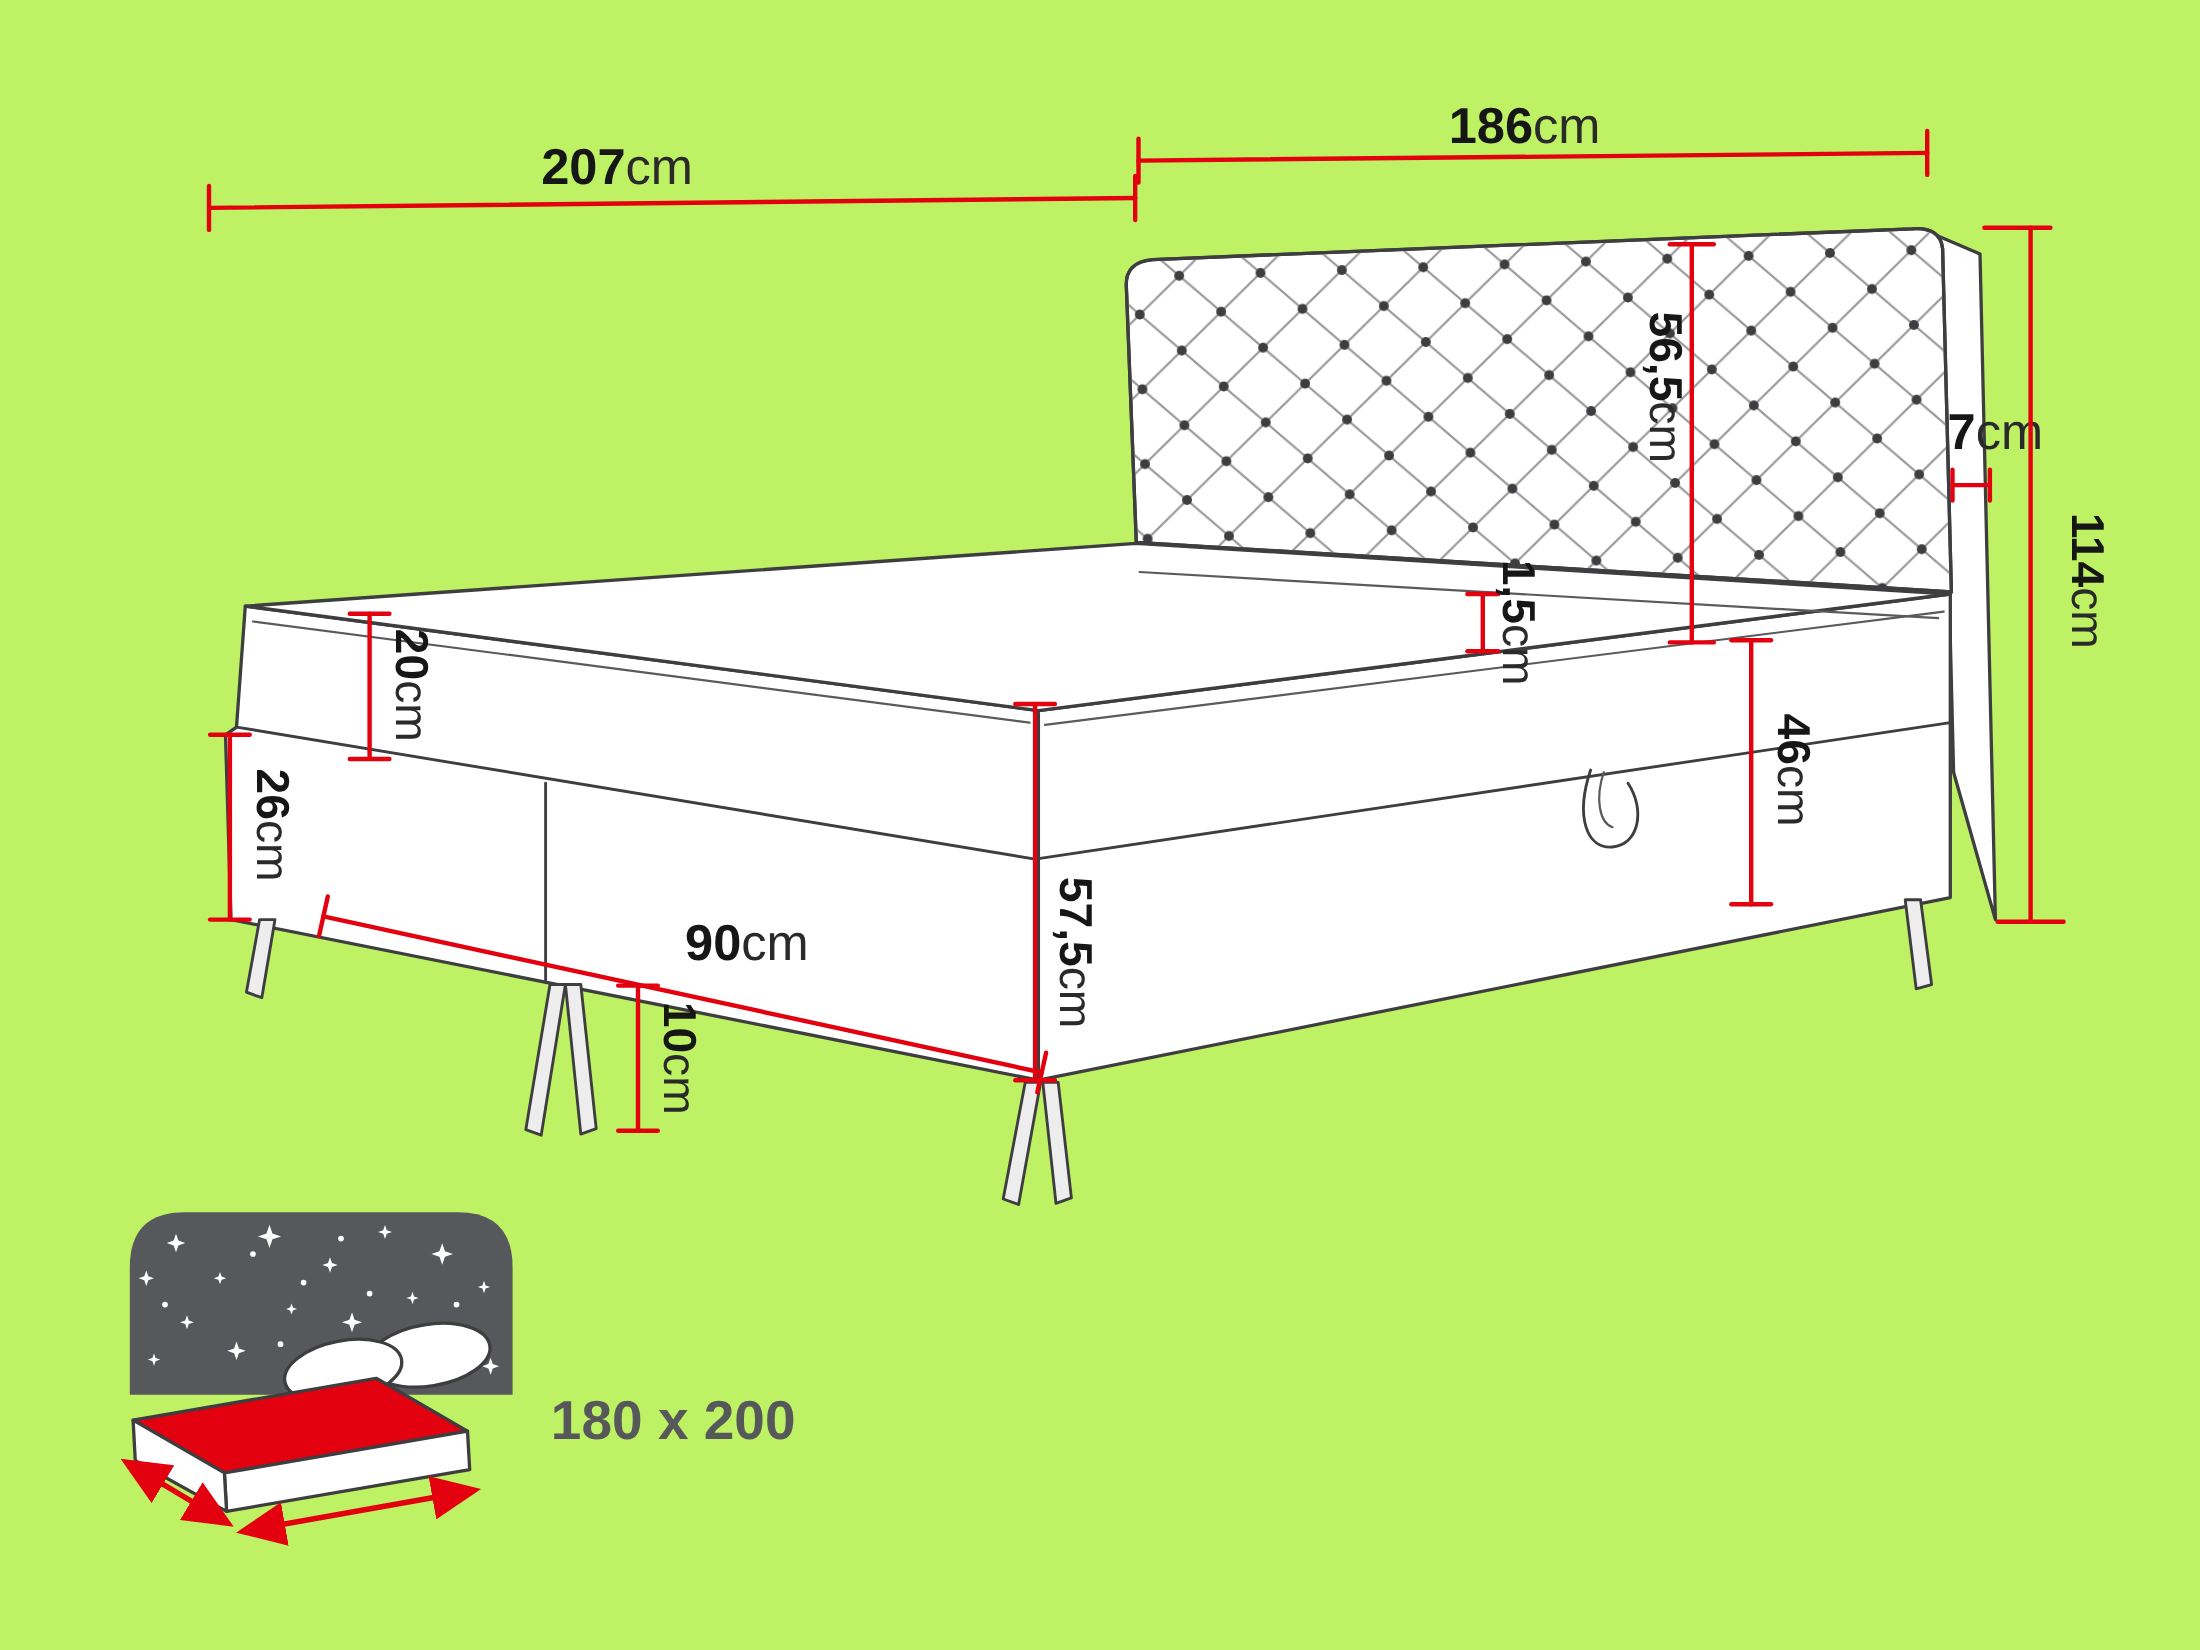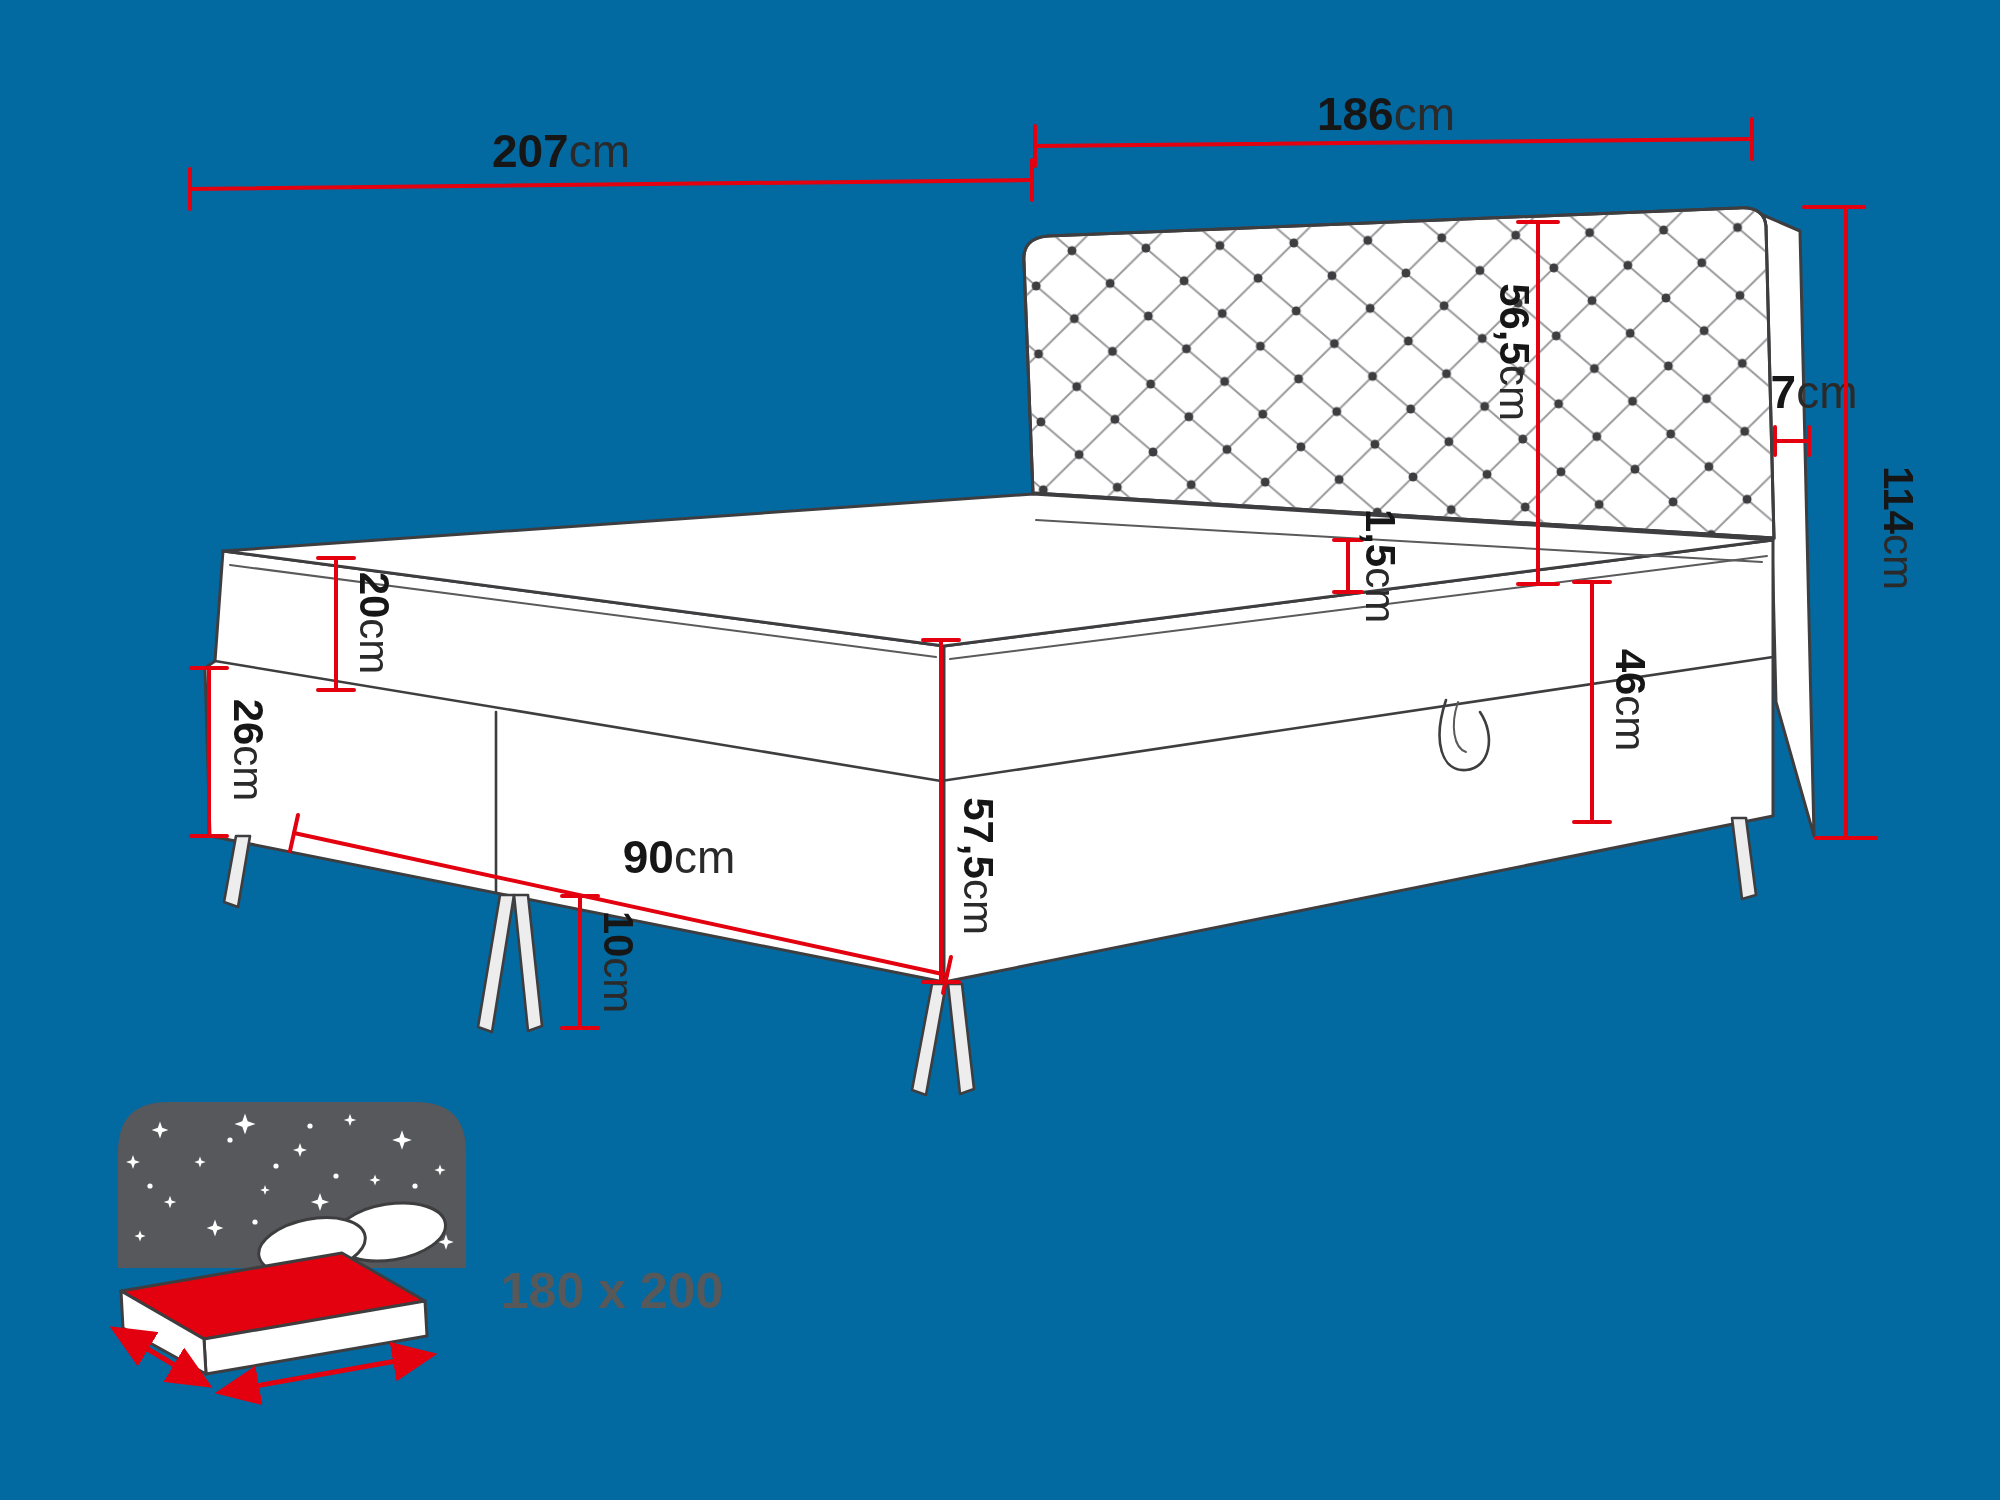--- a/index.html
+++ b/index.html
@@ -1,16 +1,16 @@
 <!DOCTYPE html>
 <html><head>
 <meta charset="utf-8">
 <style>
   html,body{margin:0;padding:0;background:#ffffff;}
-  .stage{position:relative;width:2000px;height:1500px;background:#0369a1;overflow:hidden;}
+  .stage{position:relative;width:2000px;height:1500px;background:#bef264;overflow:hidden;}
   svg{display:block;}
   text{font-family:"Liberation Sans",sans-serif;fill:#161616;}
   .outline{fill:#ffffff;stroke:#3e3e40;stroke-width:3;stroke-linejoin:round;stroke-linecap:round;}
   .seam{fill:none;stroke:#3e3e40;stroke-width:2.6;stroke-linecap:round;}
   .pipe{fill:none;stroke:#5a5a5c;stroke-width:2;stroke-linecap:round;}
   .leg{fill:#ededee;stroke:#3e3e40;stroke-width:2.6;stroke-linejoin:round;}
   .red{stroke:#e3000f;stroke-width:4;fill:none;stroke-linecap:round;}
   .red5{stroke:#e3000f;stroke-width:5;fill:none;stroke-linecap:round;}
   .dim{font-size:42px;}
   .dim-lg{font-size:46px;}

